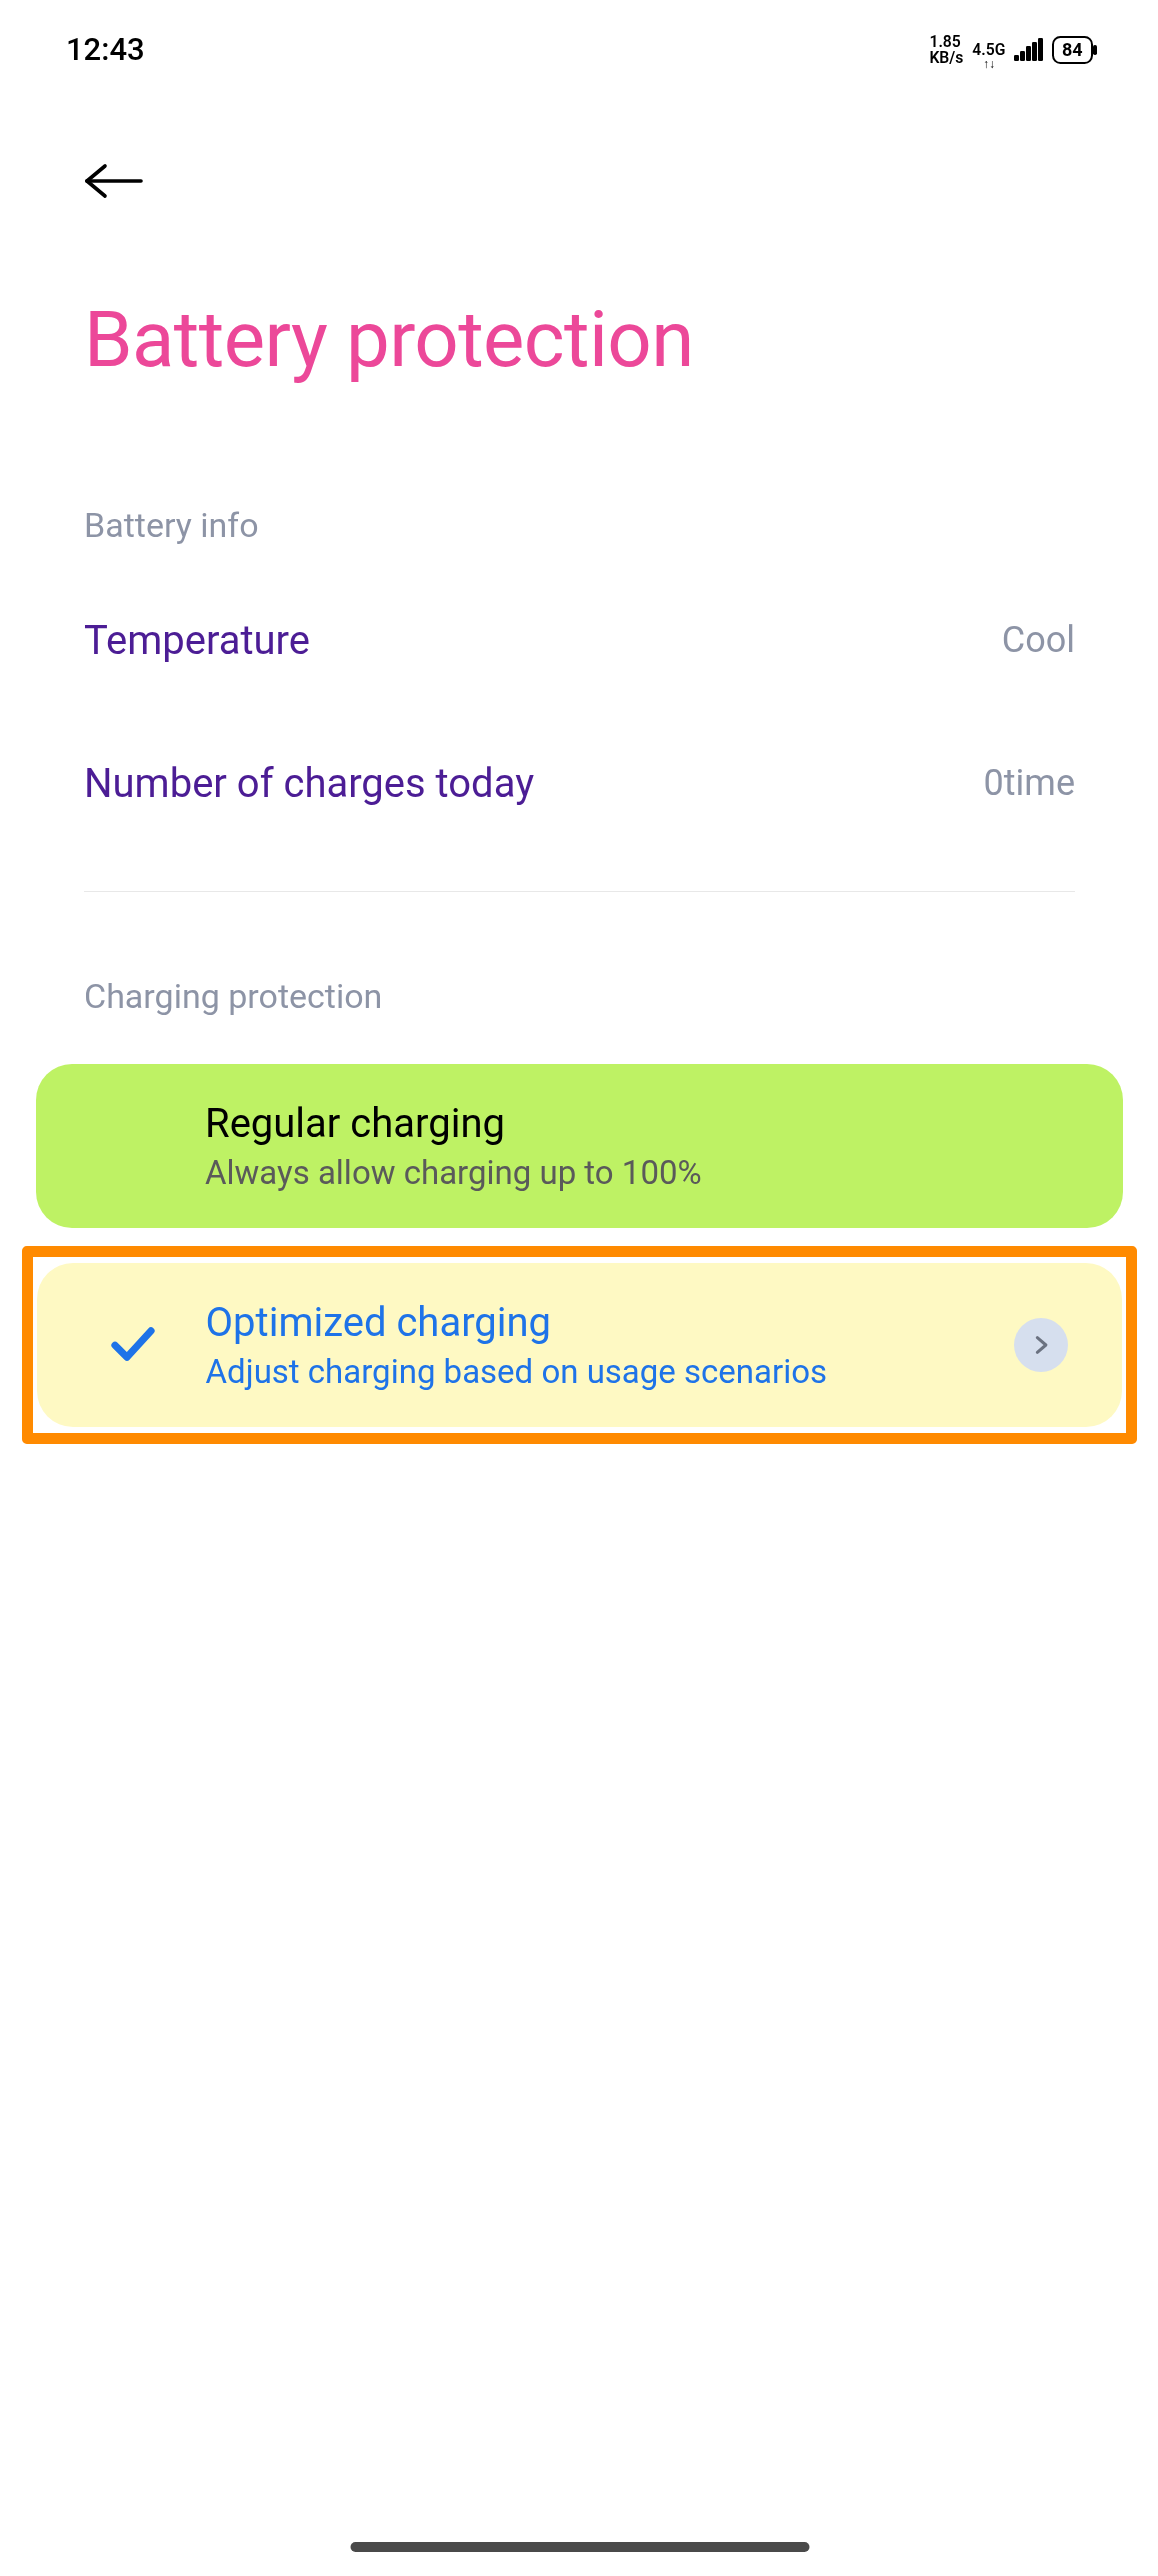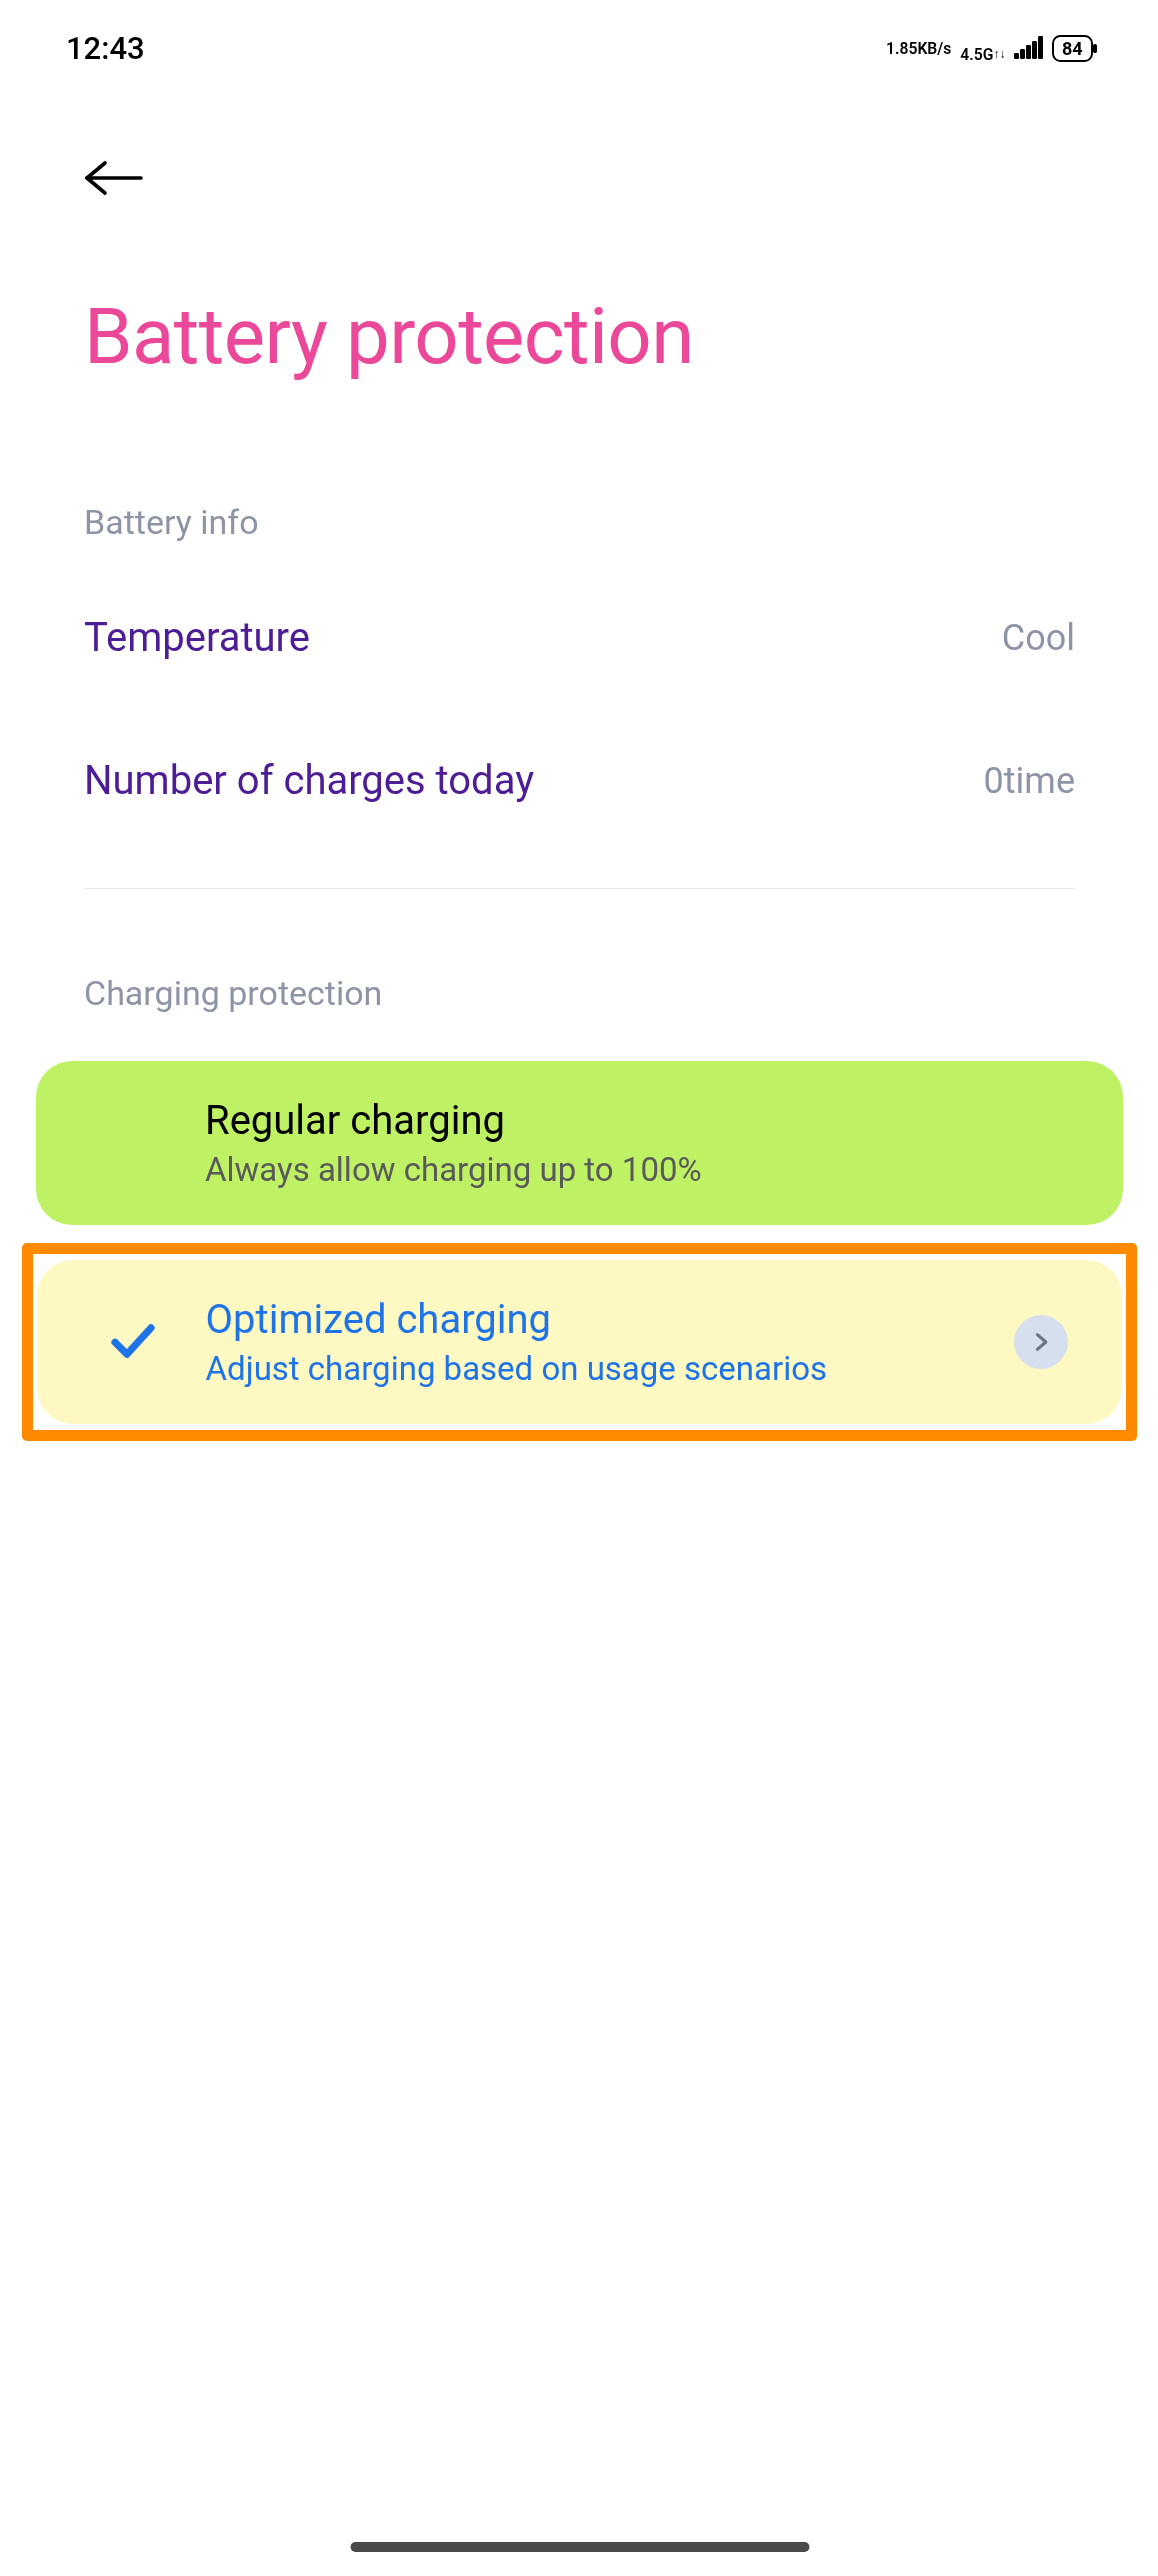--- a/index.html
+++ b/index.html
@@ -25,38 +25,38 @@
     font-weight: 500;
     color: #000;
   }
   .status-right {
     display: flex;
     align-items: center;
     gap: 9px;
   }
   .status-speed {
     display: flex;
-    flex-direction: row;
+    flex-direction: column;
     align-items: flex-start;
     line-height: 1;
     margin-left: 32px;
   }
   .status-speed-top {
     font-size: 15.7px;
     font-weight: 600;
     color: #000;
   }
   .status-speed-bottom {
     font-size: 15.7px;
     font-weight: 600;
     color: #000;
   }
   .status-network {
     display: flex;
-    flex-direction: row;
+    flex-direction: column;
     align-items: center;
     line-height: 1;
     margin-top: 12px;
   }
   .status-network-top {
     font-size: 15.7px;
     font-weight: 600;
     color: #000;
   }
   .status-signal {

